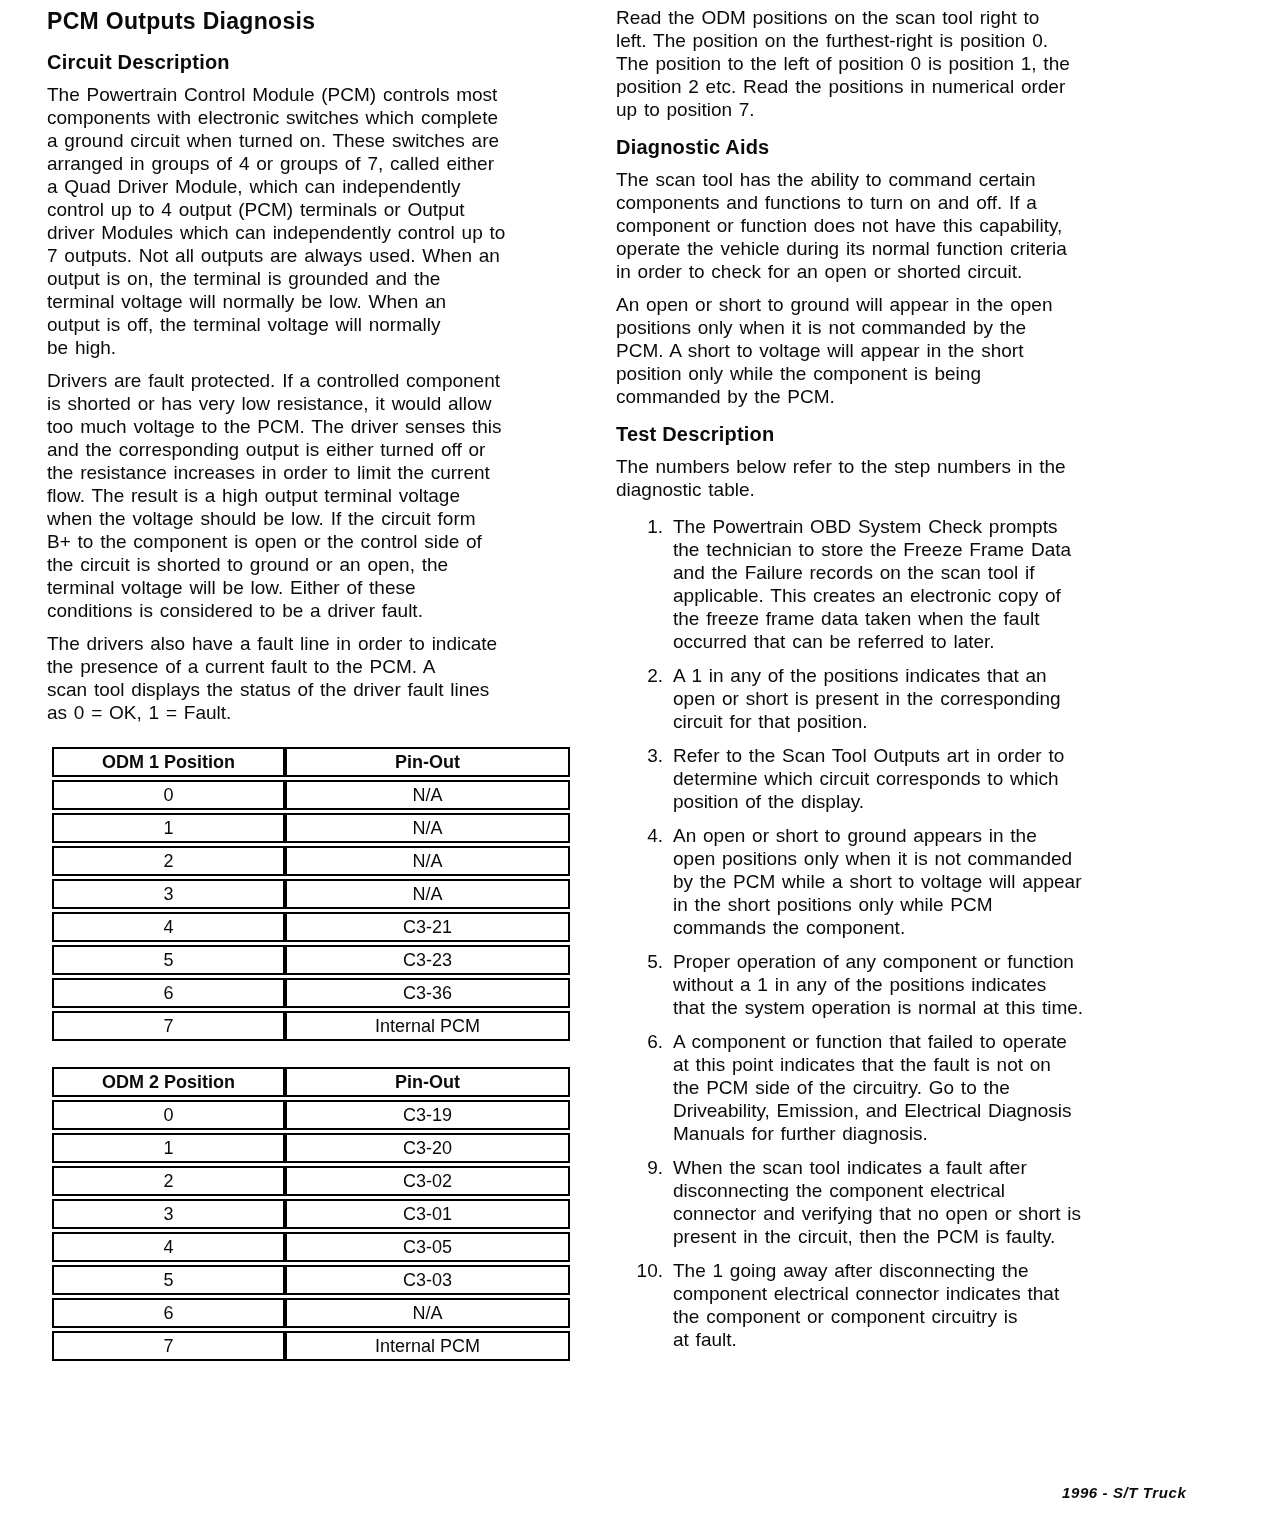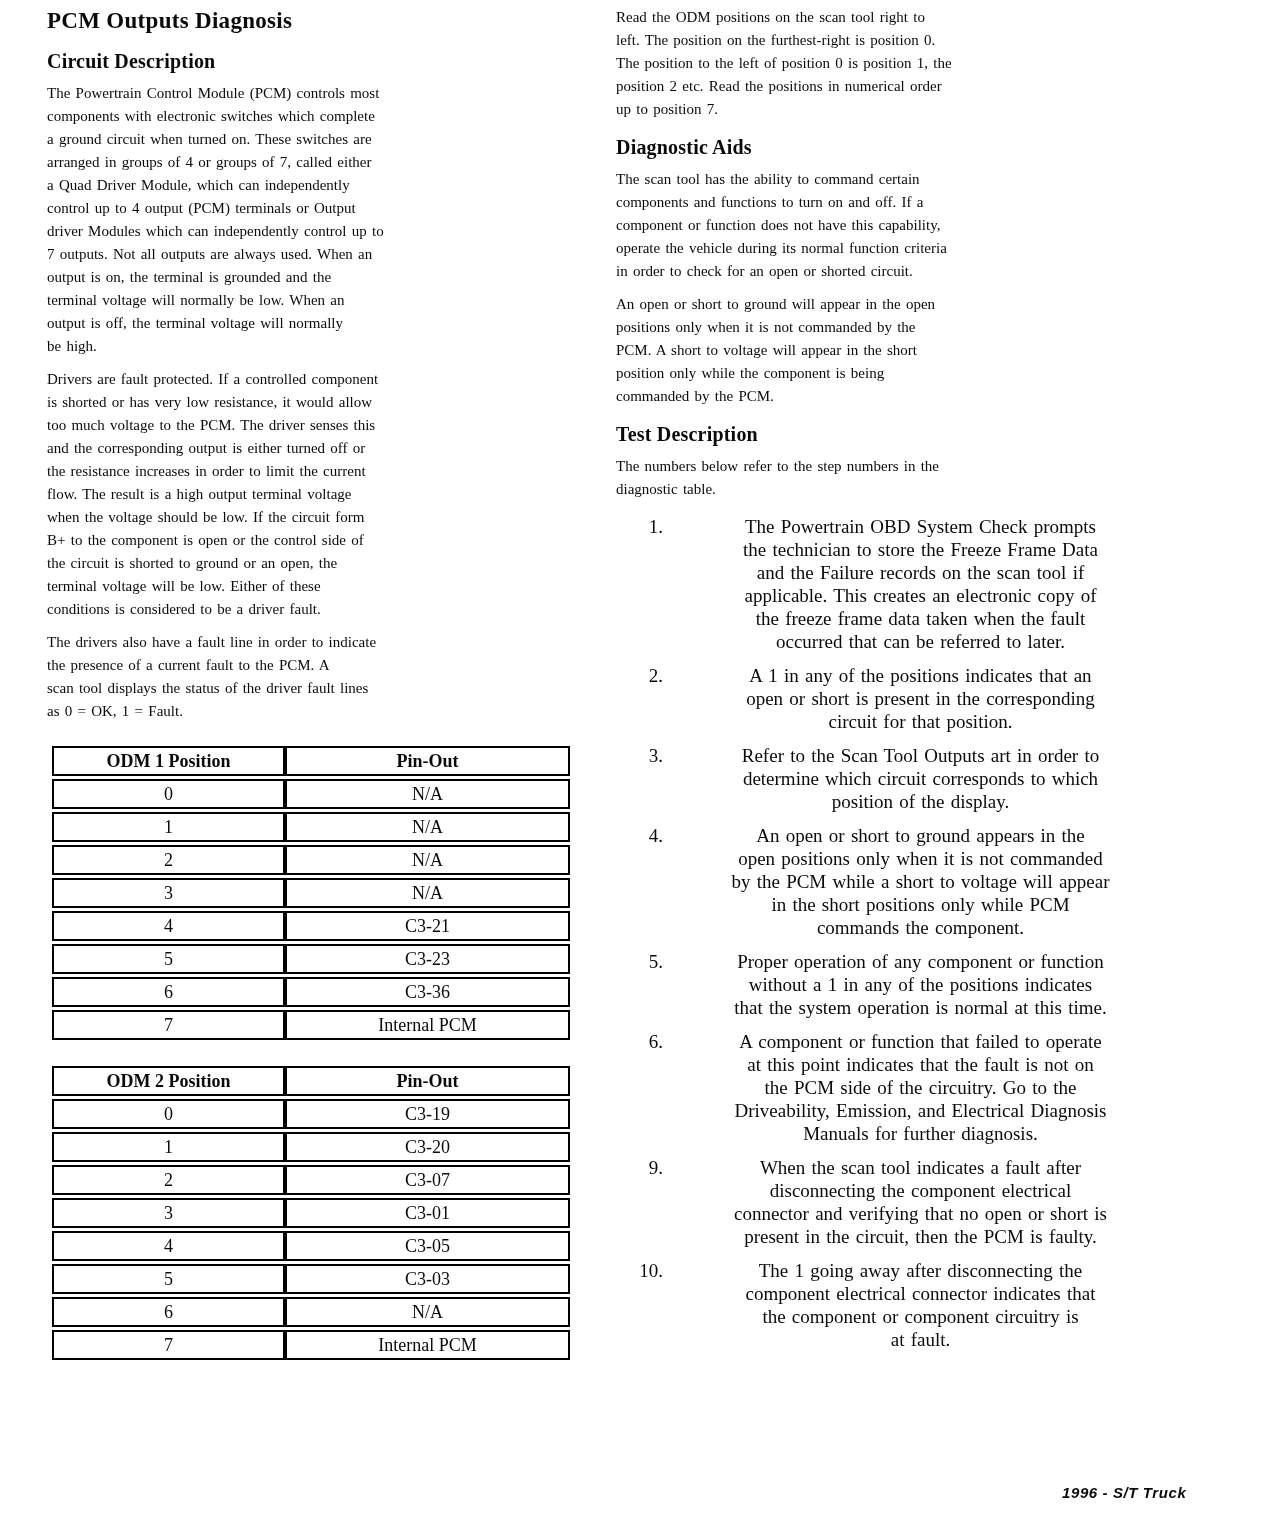--- a/index.html
+++ b/index.html
@@ -6,40 +6,40 @@
   .page {
     position: relative;
     width: 1264px;
     height: 1520px;
     margin: 0 auto;
     background: #ffffff;
     color: #0a0a0a;
     font-family: "Liberation Sans", sans-serif;
     overflow: hidden;
   }
-  .col { position: absolute; top: 0; font-family: Liberation Serif, serif; }
+  .col { position: absolute; top: 0; }
   .col-left  { left: 47px;  width: 542px; }
   .col-right { left: 616px; width: 552px; }
 
   .page-title {
     font-size: 23px;
     font-weight: bold;
     margin: 8px 0 16px 0;
     letter-spacing: 0.3px;
   }
   .section-heading {
     font-size: 20px;
     font-weight: bold;
     margin: 15px 0 9px 0;
     letter-spacing: 0.2px;
   }
   .col-right .first-para { margin-top: 6px; }
 
   .para {
-    font-size: 15px;
+    font-size: 19px;
     line-height: 23px;
     margin: 0 0 10px 0;
     white-space: pre-line;
     word-spacing: 1.5px;
   }
 
   table.odm {
     border-collapse: separate;
     border-spacing: 0 3px;
     width: 518px;
@@ -68,21 +68,20 @@
   }
   .step-num {
     flex: 0 0 47px;
     text-align: right;
     padding-right: 10px;
   }
   .step-text {
     flex: 1;
     white-space: pre-line;
     word-spacing: 1.5px;
-    text-align: center;
   }
 
   .footer {
     position: absolute;
     left: 1026px;
     top: 1484px;
     font-size: 15px;
     font-weight: bold;
     font-style: italic;
     letter-spacing: 0.6px;
@@ -188,21 +187,21 @@
         <tr>
             <td>0</td>
             <td>C3-19</td>
           </tr>
         <tr>
             <td>1</td>
             <td>C3-20</td>
           </tr>
         <tr>
             <td>2</td>
-            <td>C3-07</td>
+            <td>C3-02</td>
           </tr>
         <tr>
             <td>3</td>
             <td>C3-01</td>
           </tr>
         <tr>
             <td>4</td>
             <td>C3-05</td>
           </tr>
         <tr>

